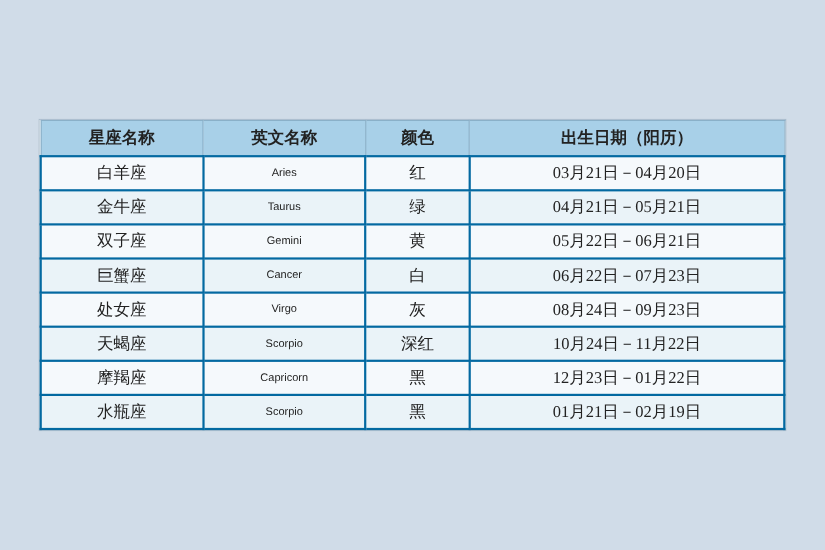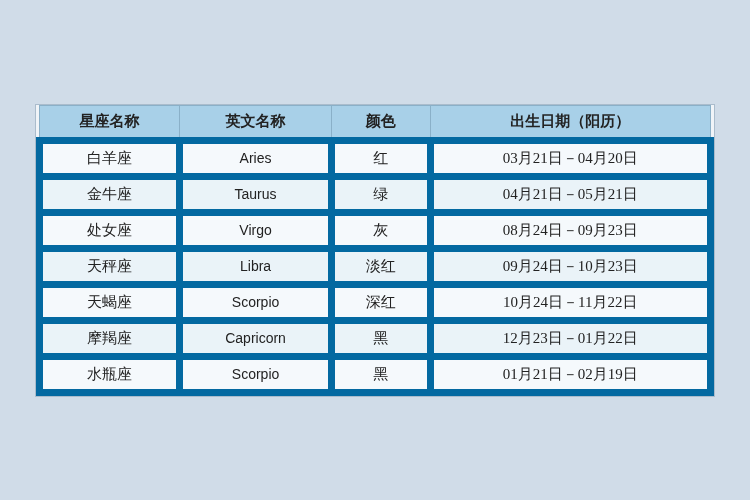--- a/index.html
+++ b/index.html
@@ -44,31 +44,31 @@
 
     tbody tr {
       background-color: #f5f9fc;
     }
 
     tbody tr:nth-child(even) {
       background-color: #eaf3f8;
     }
 
     tbody td {
-      border: 7px solid #0369a1;
+      border: 2px solid #0369a1;
       padding: 5px 10px;
       text-align: center;
       font-size: 15px;
       color: #222;
       margin-top: 24px;
     }
 
     td.english {
       font-family: Arial, sans-serif;
-      font-size: 14px;
+      font-size: 10px;
     }
   </style>
 </head>
 <body>
 
 <div class="table-container">
   <table>
     <thead>
       <tr>
         <th>星座名称</th>
@@ -84,30 +84,36 @@
           <td>红</td>
           <td>03月21日－04月20日</td>
         </tr>
         <tr>
           <td>金牛座</td>
           <td class="english">Taurus</td>
           <td>绿</td>
           <td>04月21日－05月21日</td>
         </tr>
         <tr>
+          <td>双子座</td>
+          <td class="english">Gemini</td>
+          <td>黄</td>
+          <td>05月22日－06月21日</td>
+        </tr>
+        <tr>
+          <td>巨蟹座</td>
+          <td class="english">Cancer</td>
+          <td>白</td>
+          <td>06月22日－07月23日</td>
+        </tr>
+        <tr>
           <td>处女座</td>
           <td class="english">Virgo</td>
           <td>灰</td>
           <td>08月24日－09月23日</td>
-        </tr>
-        <tr>
-          <td>天秤座</td>
-          <td class="english">Libra</td>
-          <td>淡红</td>
-          <td>09月24日－10月23日</td>
         </tr>
         <tr>
           <td>天蝎座</td>
           <td class="english">Scorpio</td>
           <td>深红</td>
           <td>10月24日－11月22日</td>
         </tr>
         <tr>
           <td>摩羯座</td>
           <td class="english">Capricorn</td>

